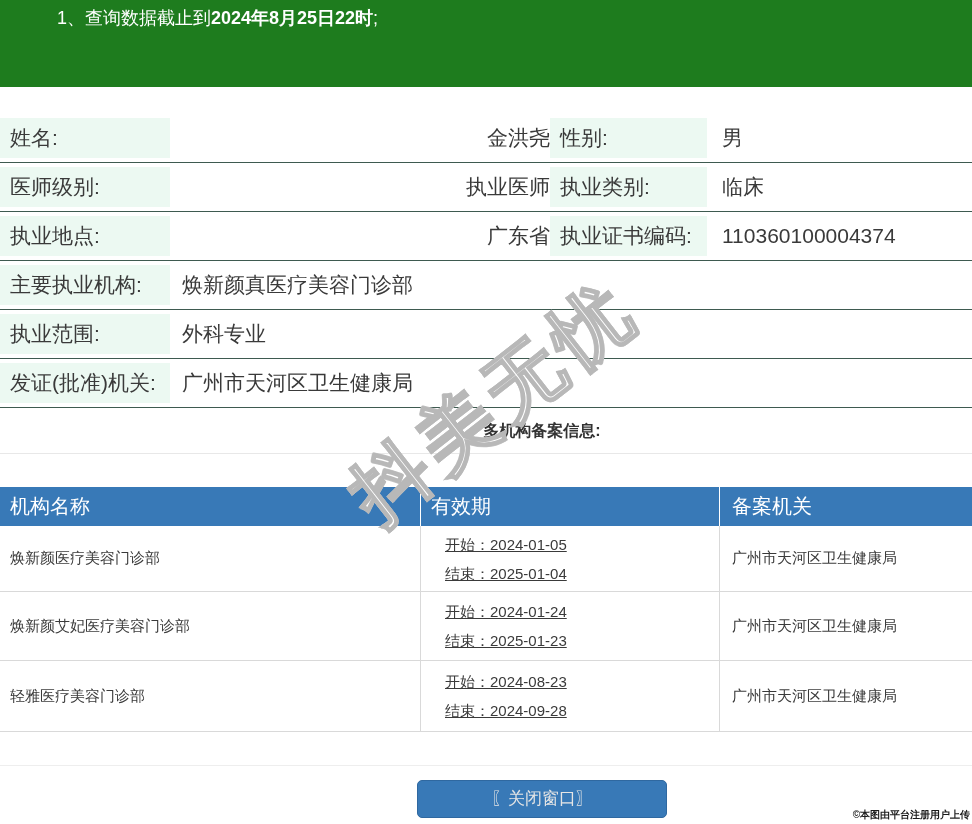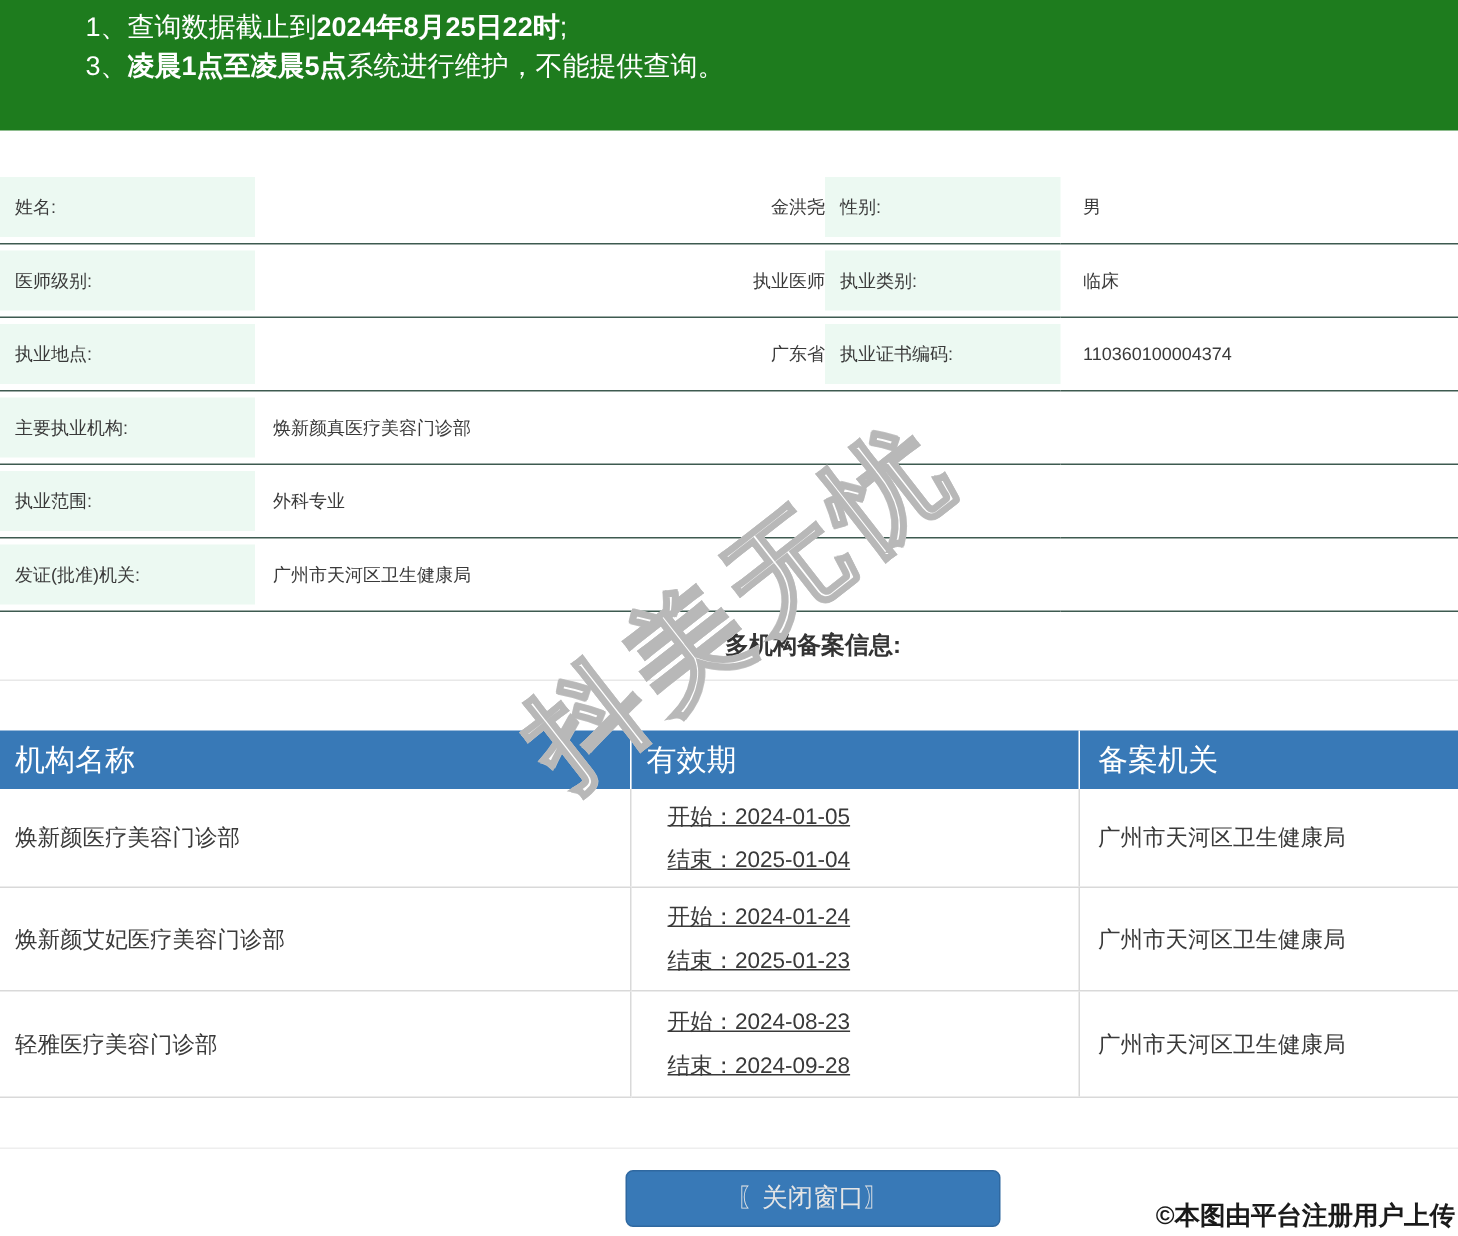--- a/index.html
+++ b/index.html
@@ -19,21 +19,21 @@
   .notice-bold{font-weight:bold;}
 
   
   .content{position:absolute;top:114px;left:0;width:1084px;}
 
   
   table{border-collapse:collapse;table-layout:fixed;}
   .info-table{width:1084px;}
   .info-table td{
     height:48px;border-bottom:1px solid #3e5a50;padding:0;vertical-align:middle;
-    font-size:12px;color:#3a3a3a;
+    font-size:21px;color:#3a3a3a;
   }
   .info-table .c1{width:170px;} .info-table .c2{width:368px;text-align:right;}
   .info-table .c3{width:157px;} .info-table .c4{width:371px;}
   .label-chip{
     background:#ecf9f2;height:40px;margin:4px 0;display:flex;align-items:center;
     padding-left:10px;box-sizing:border-box;
   }
   .val1{padding-left:12px !important;}
   .val2{padding-left:15px !important;}
 
@@ -77,36 +77,33 @@
     position:absolute;left:315px;top:352px;width:360px;text-align:center;
     transform:rotate(-38deg);transform-origin:center center;
     font-size:76px;font-weight:bold;letter-spacing:8px;white-space:nowrap;
     color:#fff;-webkit-text-stroke:2px #b8b8b8;
     text-shadow:-1px -1px 0 #c4c4c4,1px -1px 0 #c4c4c4,-1px 1px 0 #c4c4c4,1px 1px 0 #c4c4c4;
     pointer-events:none;z-index:5;
   }
 
   
   .attribution{
-    position:absolute;right:2px;bottom:2px;font-size:17px;font-weight:bold;color:#1a1a1a;
+    position:absolute;right:2px;bottom:2px;font-size:10px;font-weight:bold;color:#1a1a1a;
     text-shadow:-1px 0 #fff,1px 0 #fff,0 -1px #fff,0 1px #fff,-1px -1px #fff,1px 1px #fff,-1px 1px #fff,1px -1px #fff;
     z-index:9;
   }
 </style>
 </head>
 <body>
 
 <div class="page">
 
   <div class="notice-bar">
     <div class="notice-line">
       <span class="notice-num">1、</span><span>查询数据截止到</span><span class="notice-bold">2024年8月25日22时</span><span>;</span>
-    </div>
-    <div class="notice-line">
-      <span class="notice-num">3、</span><span></span><span class="notice-bold">凌晨1点至凌晨5点</span><span>系统进行维护，不能提供查询。</span>
     </div>
   </div>
 
   <div class="content">
 
     <table class="info-table">
       <tbody>
           <tr>
         <td class="c1">
               <div class="label-chip">姓名:</div>

